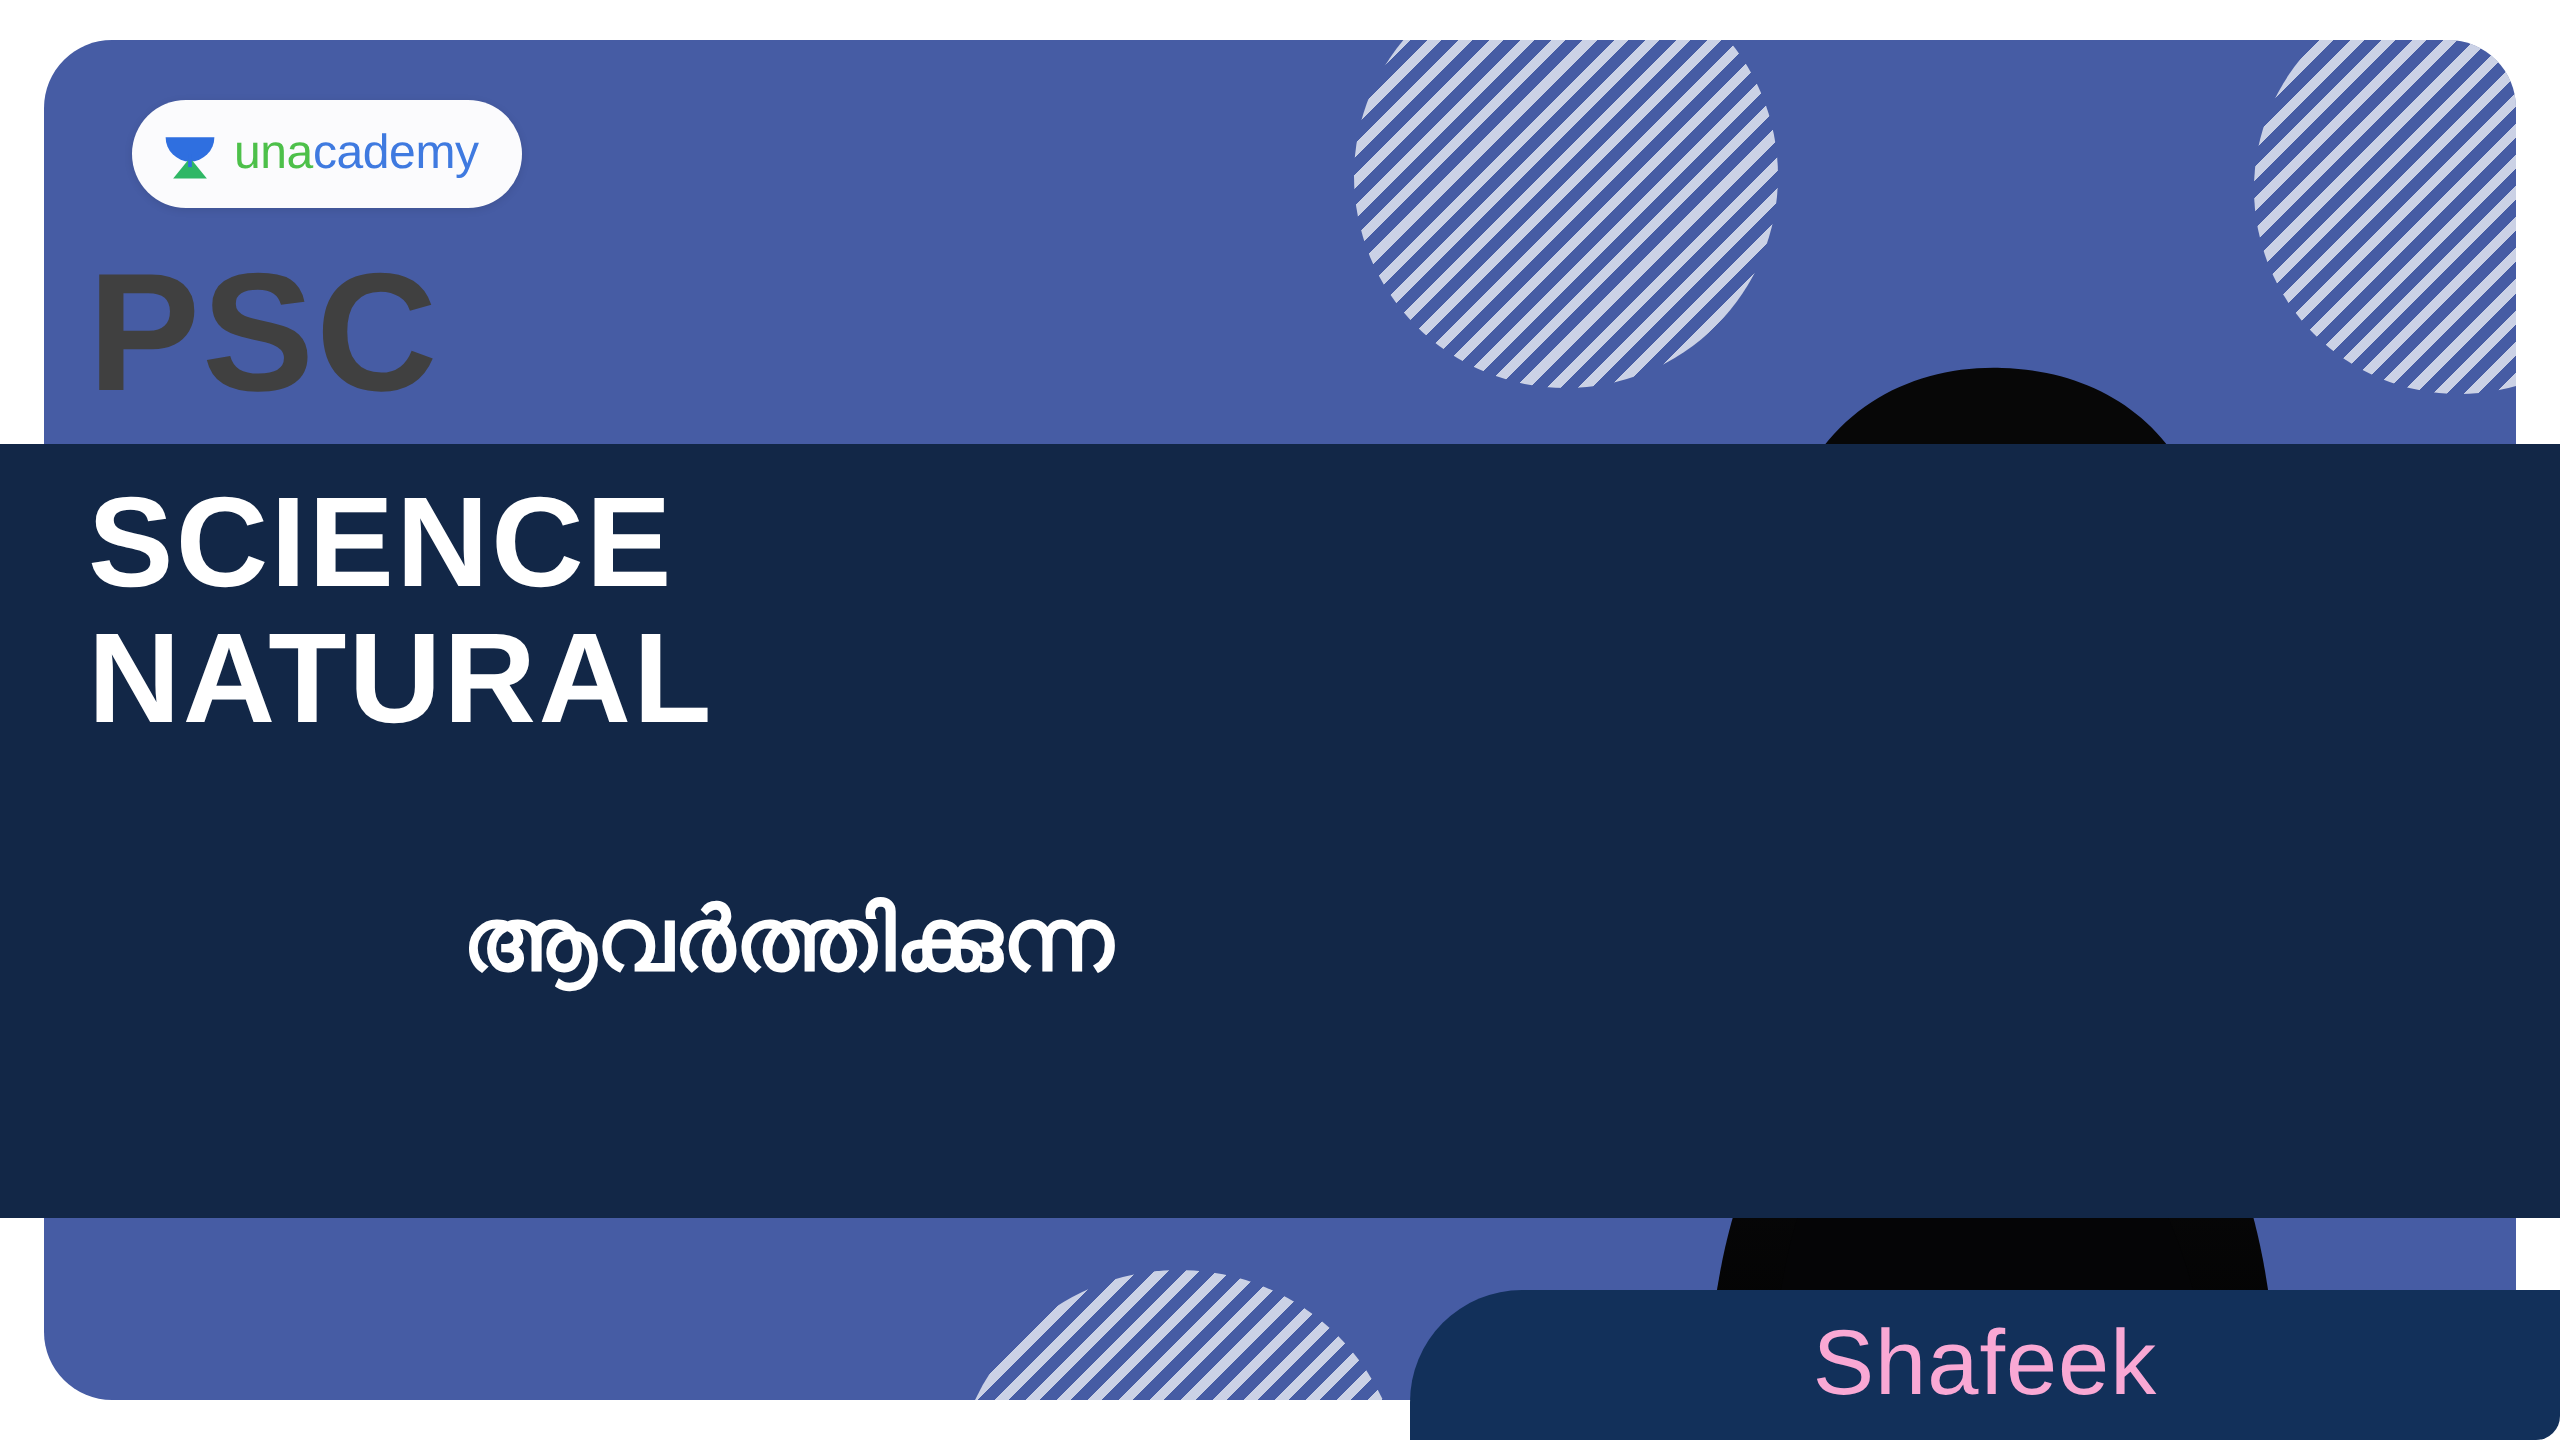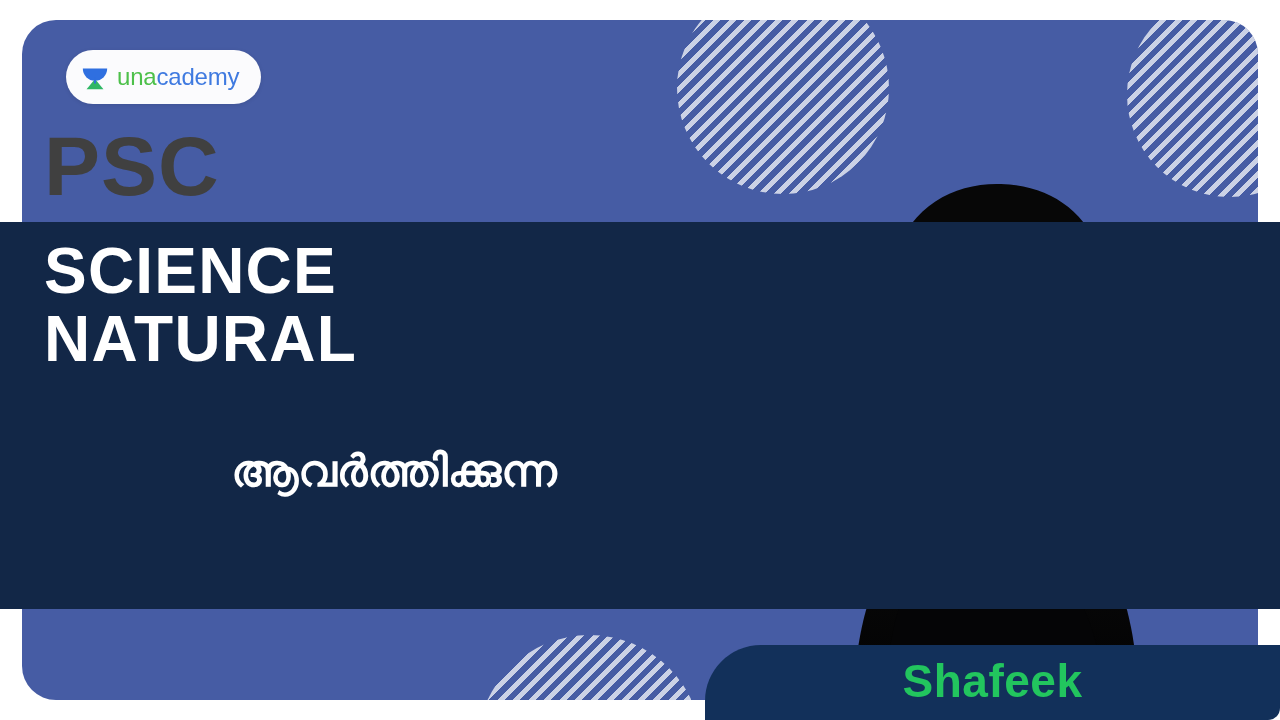--- a/index.html
+++ b/index.html
@@ -149,22 +149,22 @@
     height: 75px;
     background: #12305a;
     border-top-left-radius: 56px;
     display: flex;
     align-items: center;
     justify-content: center;
     z-index: 8;
   }
   .name-text {
     font-size: 46px;
-    font-weight: 700;
-    color: #22c55e;
+    font-weight: 400;
+    color: #f9a8d4;
     letter-spacing: 0.5px;
     line-height: 1;
     padding-bottom: 4px;
   }
 </style>
 </head>
 <body>
 
 <div id="stage">
 

